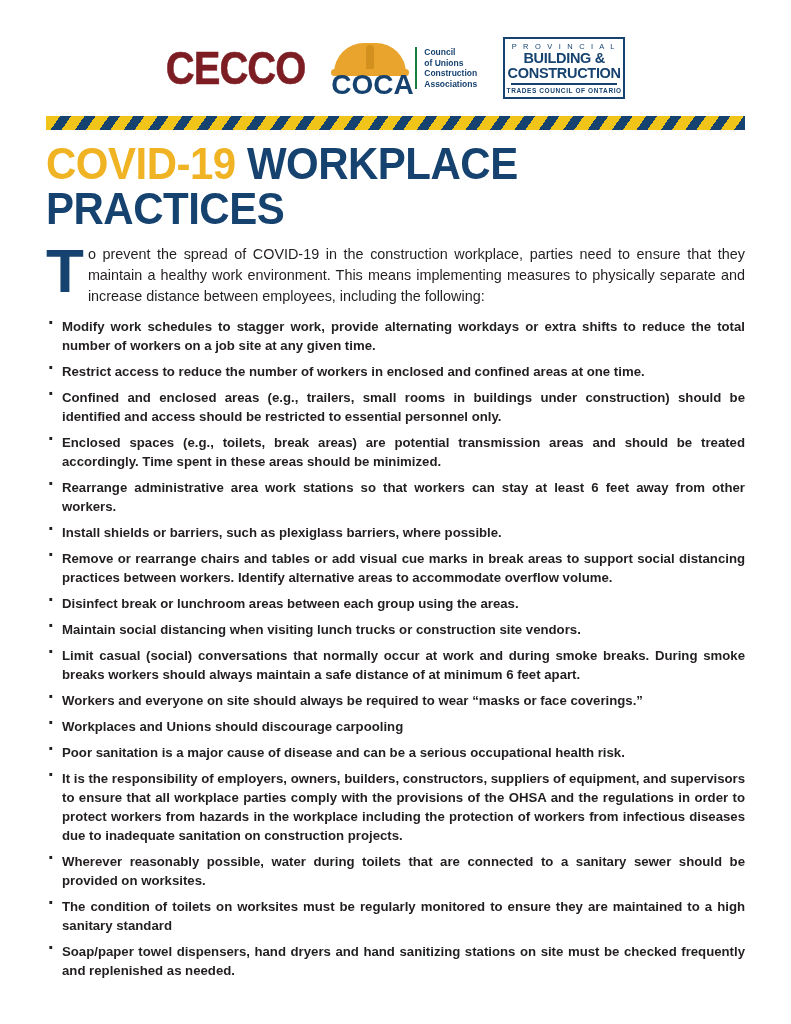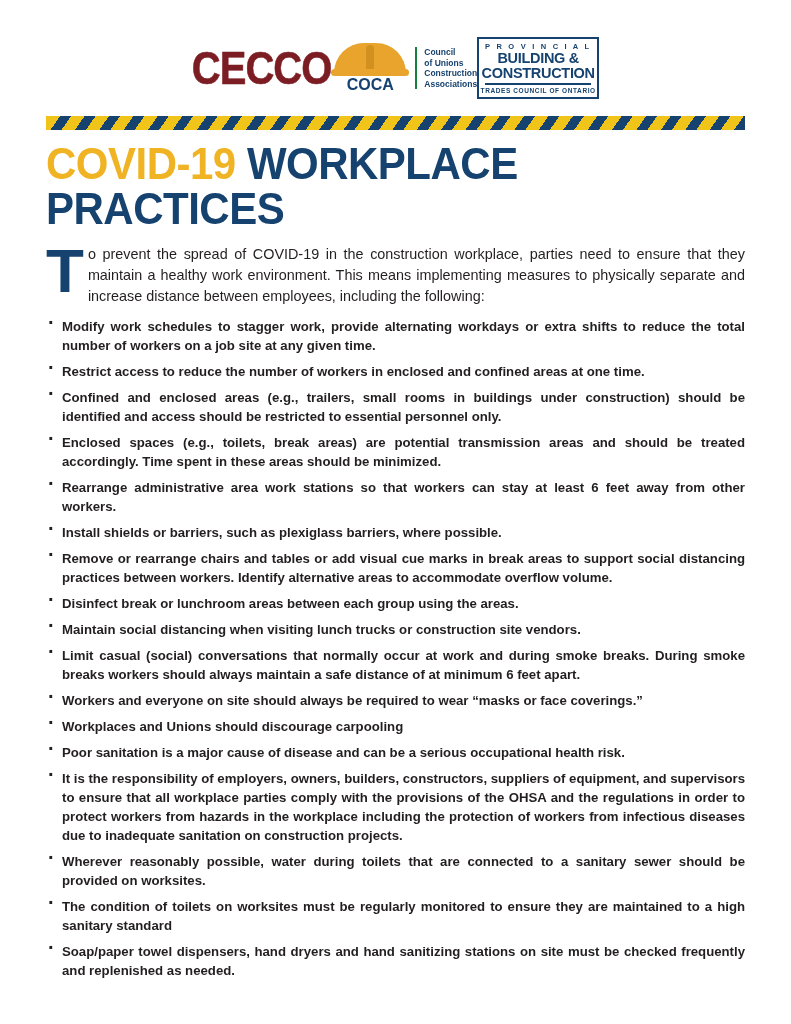--- a/index.html
+++ b/index.html
@@ -20,20 +20,21 @@
     height: 1024px;
     box-sizing: border-box;
     padding: 0 46px;
   }
 
   
   .logo-bar {
     display: flex;
     align-items: center;
     justify-content: center;
+    gap: 26px;
     height: 112px;
     padding-top: 24px;
     box-sizing: border-box;
   }
 
   .cecco-logo {
     font-family: "Liberation Sans", sans-serif;
     font-weight: bold;
     font-size: 40px;
     letter-spacing: -1px;
@@ -80,21 +81,21 @@
     background: #d2911f;
     border-radius: 4px 4px 0 0;
   }
   .coca-word {
     position: absolute;
     left: 0;
     top: 34px;
     width: 78px;
     text-align: center;
     font-weight: bold;
-    font-size: 16px;
+    font-size: 28px;
     letter-spacing: 0px;
     color: #16426f;
     line-height: 20px;
   }
   .coca-right {
     font-size: 8.5px;
     line-height: 10.5px;
     color: #16426f;
     font-weight: bold;
     border-left: 2px solid #15803d;
@@ -106,21 +107,21 @@
     border: 2px solid #16426f;
     text-align: center;
     padding: 3px 0 2px;
     box-sizing: border-box;
     background: #fff;
   }
   .pbctc-top {
     font-size: 7.5px;
     letter-spacing: 2.2px;
     color: #16426f;
-    font-weight: bold;
+    font-weight: normal;
   }
   .pbctc-main {
     font-size: 14.5px;
     line-height: 15px;
     font-weight: bold;
     color: #16426f;
     letter-spacing: -0.3px;
   }
   .pbctc-rule {
     height: 2px;

